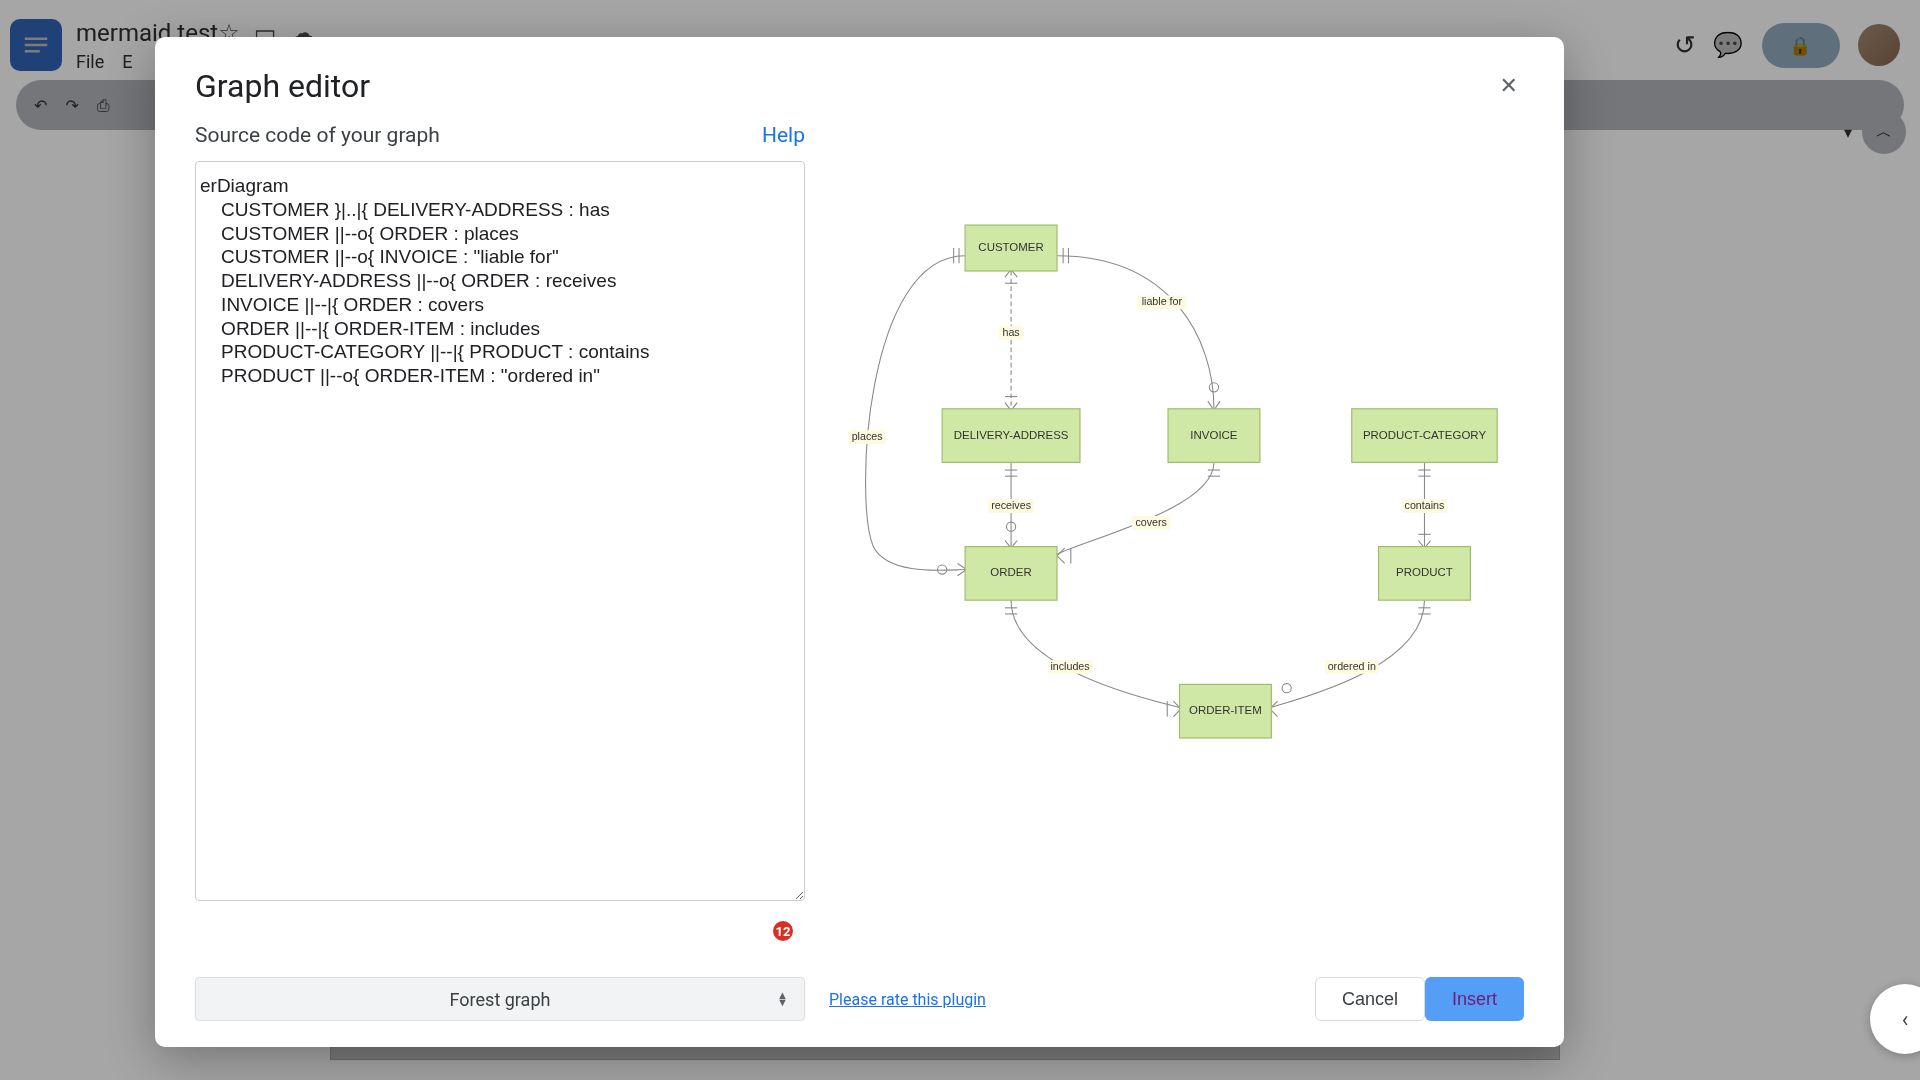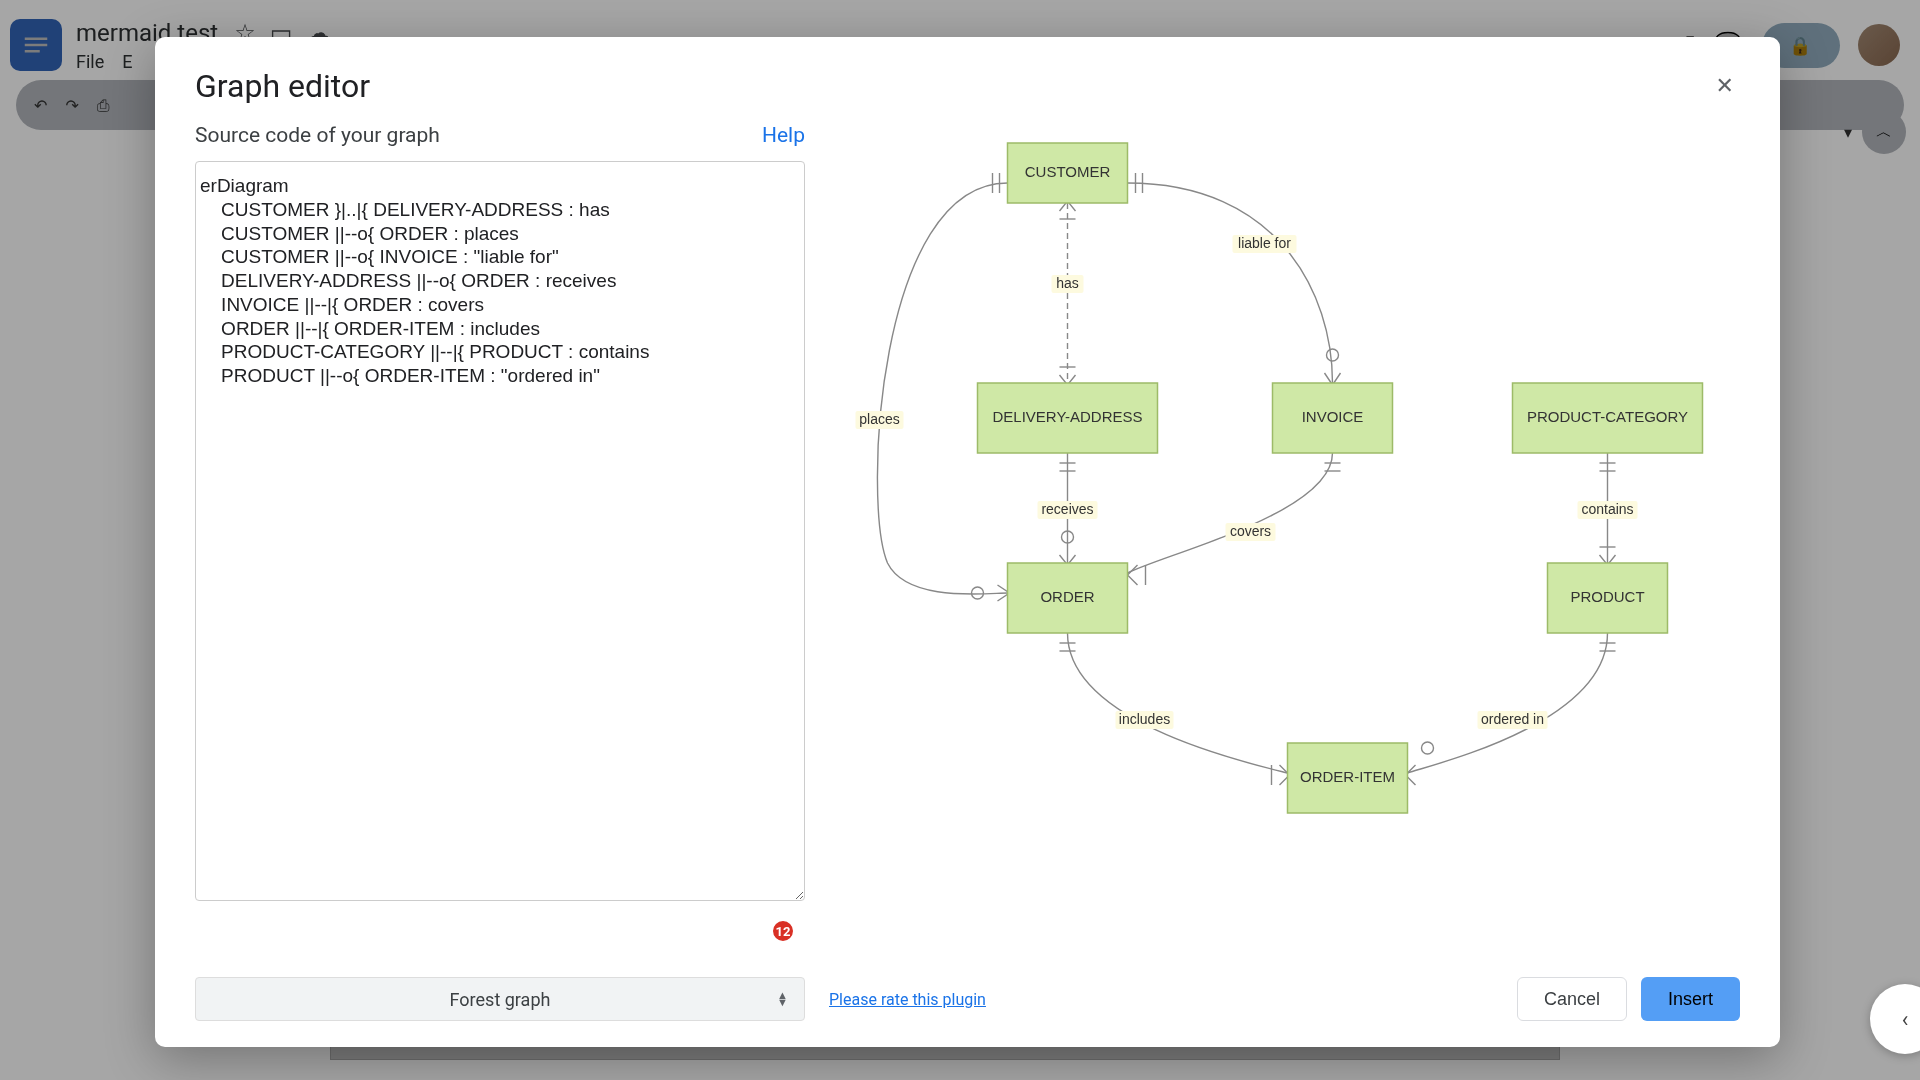--- a/index.html
+++ b/index.html
@@ -19,38 +19,38 @@
   display: flex; align-items: center;
   padding: 10px 20px 0 10px; height: 80px;
 }
 .docs-icon {
   width: 52px; height: 52px; background: #4285f4; border-radius: 10px;
   display: flex; align-items: center; justify-content: center;
   margin-right: 14px;
 }
 .docs-icon svg { width: 30px; height: 30px; }
 .title-block { flex: 1; }
-.doc-title { font-size: 24px; color: #3c4043; display: flex; align-items: center; gap: 16px; }
+.doc-title { font-size: 24px; color: #3c4043; display: flex; align-items: center; }
 .doc-title .icons { display: flex; gap: 14px; color: #5f6368; }
 .menu-row { display:flex; gap: 18px; font-size: 18px; color: #3c4043; margin-top: 4px;}
 .header-right { display: flex; align-items: center; gap: 18px; margin-left: auto; }
 .share-btn { background: #c2e7ff; border-radius: 30px; padding: 12px 28px; font-size: 18px; color: #001d35; display:flex; align-items:center; gap:10px;}
 .avatar { width: 42px; height: 42px; border-radius: 50%; background: linear-gradient(135deg,#d9b99b,#b78a6a); }
 .toolbar {
   height: 50px; margin: 0 16px; background: #edf2fa; border-radius: 30px;
   display: flex; align-items: center; padding: 0 18px; gap: 18px; color:#444;
 }
 .doc-body { position: absolute; top: 160px; left: 330px; width: 1230px; height: 900px; background: #fff; border: 1px solid #ddd;}
 .toolbar-right { position:absolute; right: 14px; top: 110px; display:flex; gap:10px; align-items:center;}
 .pill { background:#edf2fa; border-radius:50%; width:44px; height:44px; display:flex; align-items:center; justify-content:center;}
 .overlay { position: absolute; inset: 0; background: rgba(0,0,0,0.35); }
 .dialog {
   position: absolute;
   left: 155px; top: 37px;
-  width: 1625px; height: 1010px;
+  width: 1409px; height: 1010px;
   background: #fff; border-radius: 10px;
   box-shadow: 0 12px 50px rgba(0,0,0,0.3);
   padding: 30px 40px 26px 40px;
   display: flex; flex-direction: column;
 }
 .dialog-head { display:flex; justify-content: space-between; align-items: flex-start; }
 .dialog-title { font-size: 32px; color: #202124; font-weight: 400;}
 .close-x { font-size: 22px; color:#5f6368; cursor: pointer; padding: 6px;}
 .editor-row { display: flex; gap: 30px; flex: 1; margin-top: 18px; min-height: 0;}
 .left-col { width: 610px; display:flex; flex-direction: column; }
@@ -87,24 +87,24 @@
 .bottom-row {
   display: flex; align-items: center; gap: 24px; margin-top: 24px;
 }
 .theme-select {
   width: 610px; height: 44px; background: #f1f3f4; border: 1px solid #ddd;
   border-radius: 4px; display: flex; align-items: center; justify-content: center;
   position: relative; font-size: 18px; color:#3c4043;
 }
 .theme-caret { position: absolute; right: 16px; display:flex; flex-direction:column; line-height: 7px; font-size:11px; color:#5f6368;}
 .rate-link { color:#1a73e8; font-size: 16px; text-decoration: underline; }
-.actions { margin-left: auto; display:flex; gap: 14px;}
+.actions { margin-left: auto; display:flex; }
 .btn { height: 44px; padding: 0 26px; border-radius: 6px; font-size: 18px; display:flex; align-items:center; border:1px solid transparent; cursor:pointer;}
 .btn-cancel { background:#fff; border-color:#dadce0; color:#3c4043;}
-.btn-insert { background:#549ef5; color:#000000;}
+.btn-insert { background:#549ef5; color:#701a75;}
 .fab { position:absolute; right: -20px; bottom: 26px; width:70px; height:70px; border-radius:50%; background:#fff; box-shadow:0 2px 10px rgba(0,0,0,0.25); display:flex; align-items:center; justify-content:center;}
 </style>
 </head>
 <body>
 
 <div class="bg">
   <div class="bg-header">
     <div class="docs-icon">
       <svg viewBox="0 0 24 24" fill="#fff">
           <path d="M3 6h18v2H3zM3 11h18v2H3zM3 16h12v2H3z"></path>

